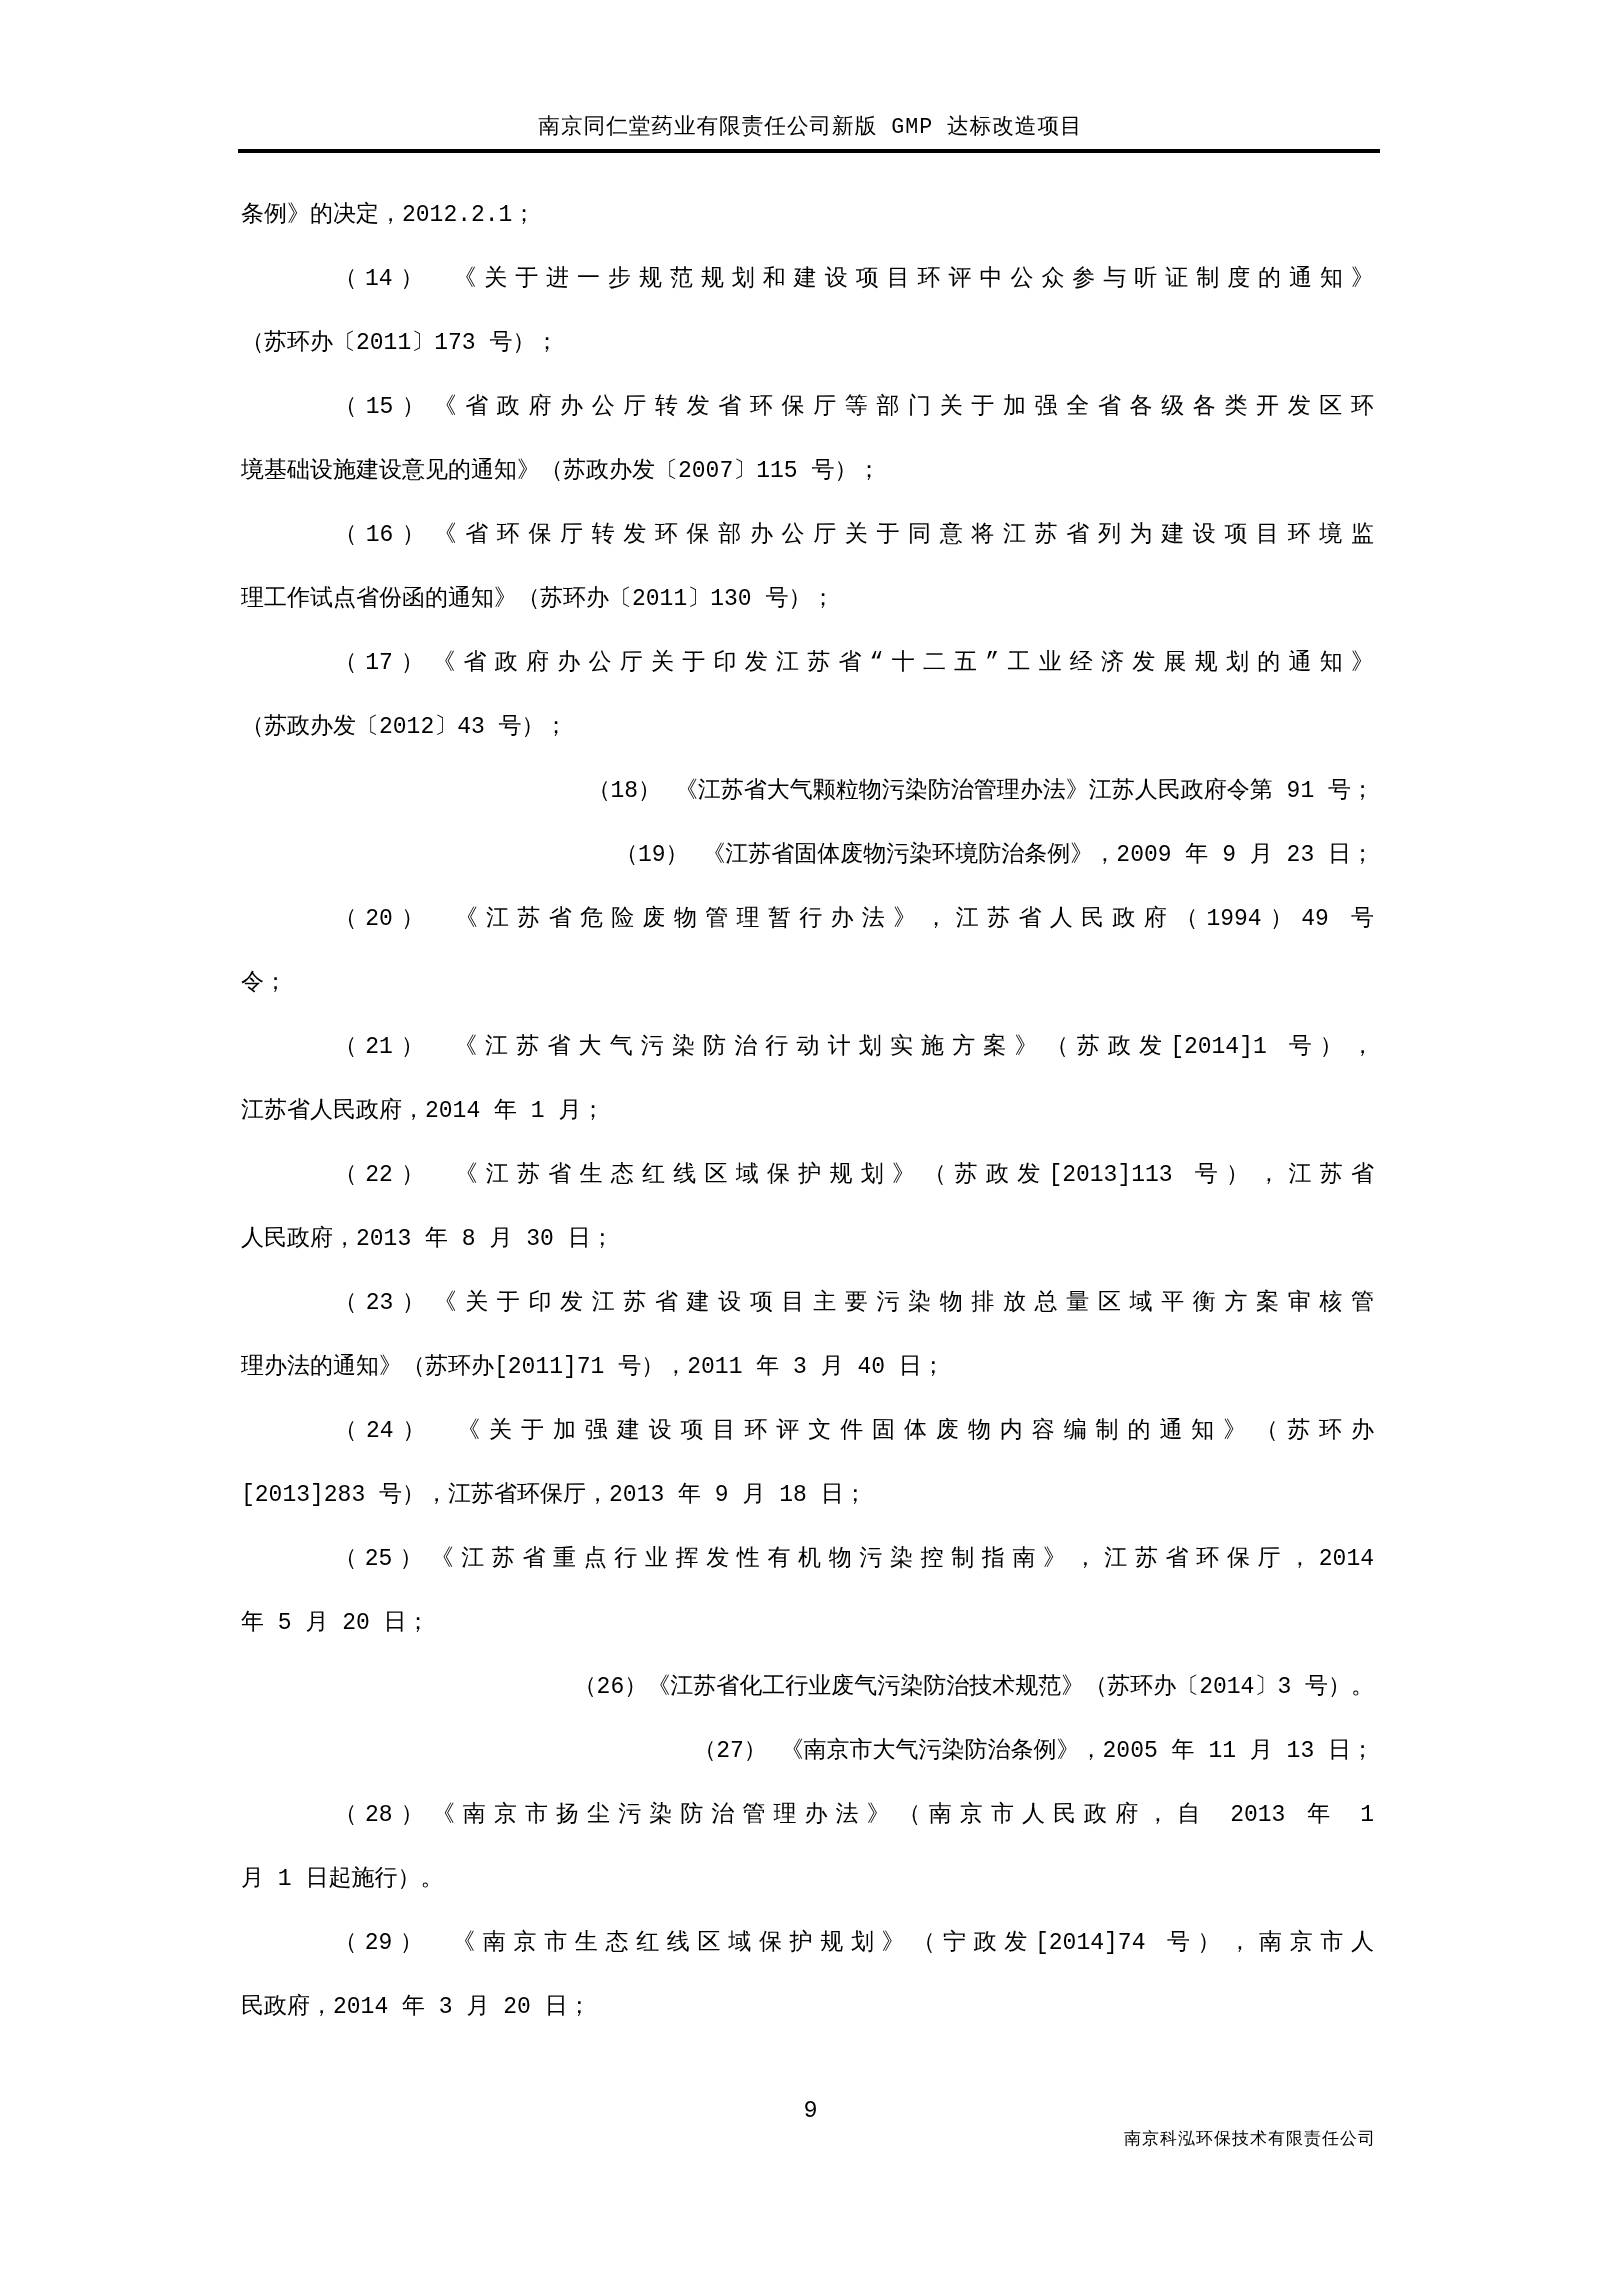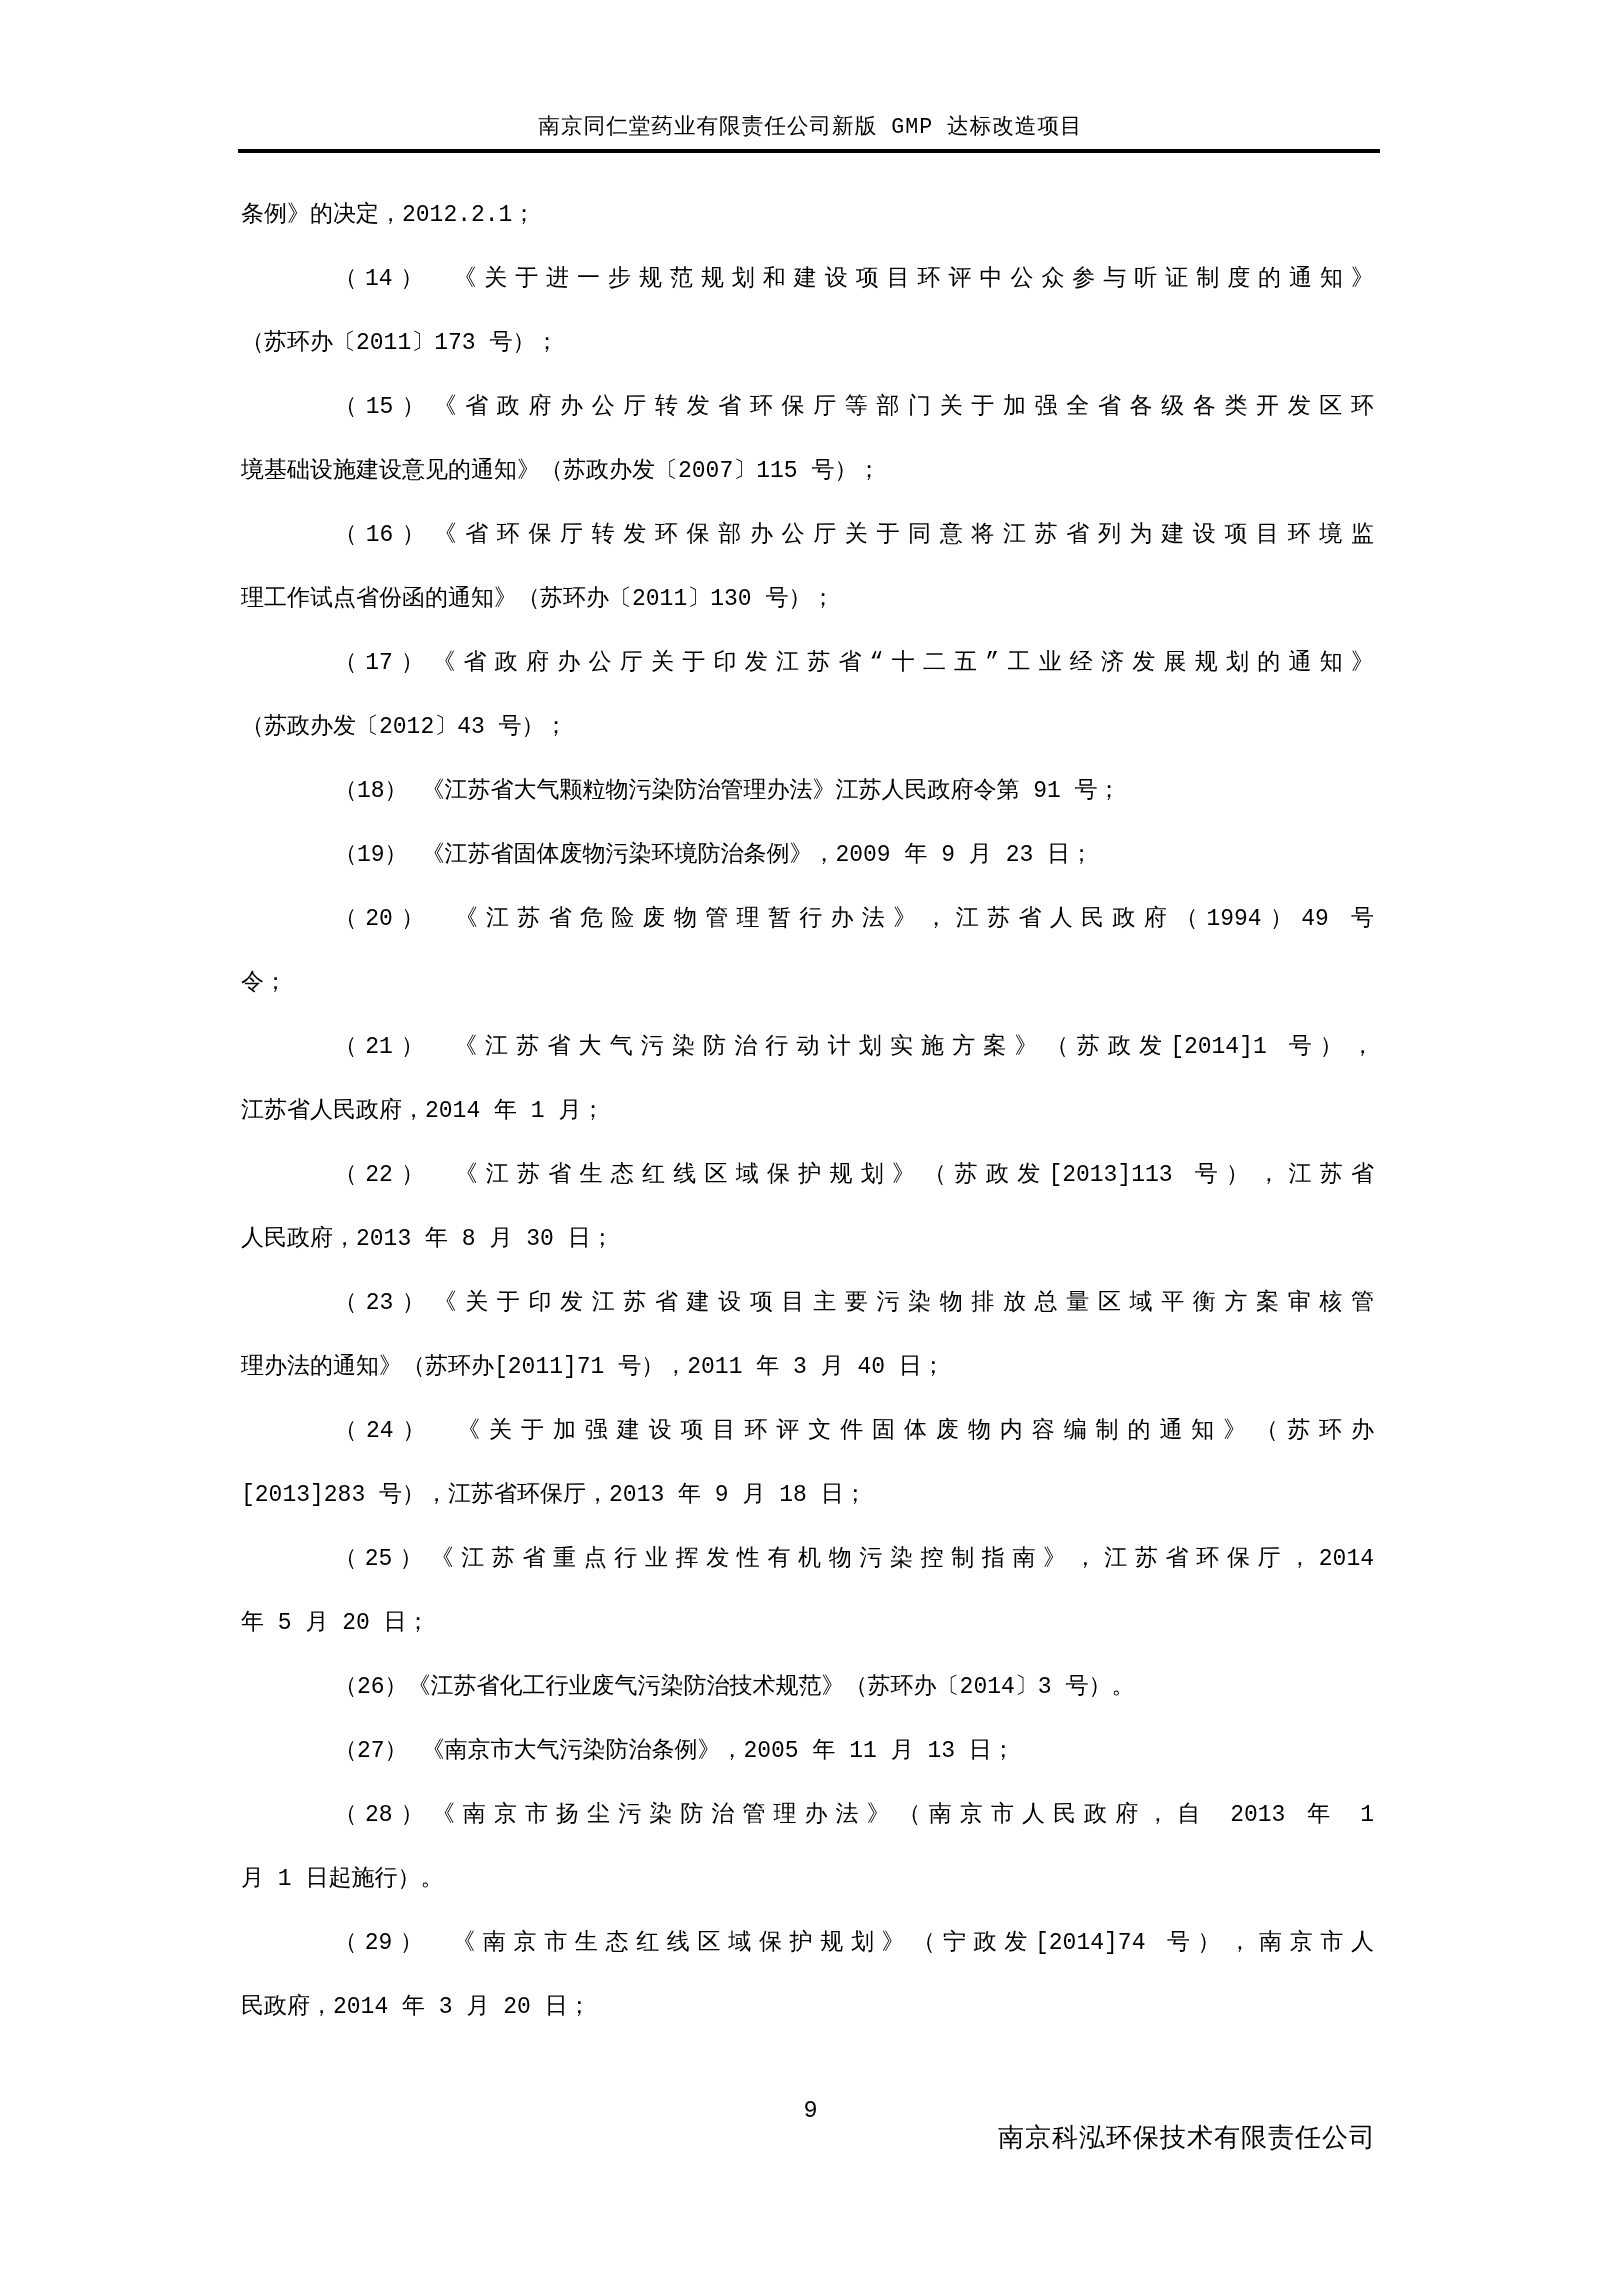--- a/index.html
+++ b/index.html
@@ -40,41 +40,41 @@
     top: 183px;
     left: 241px;
     width: 1133px;
   }
   .line {
     height: 64px;
     line-height: 64px;
     font-size: 23px;
     text-align: left;
   }
-  .ind { text-indent: 93px; }
+  .ind { text-indent: 93px; text-align: right; }
   .jst {
     text-align: justify;
     text-align-last: justify;
   }
   .footer-page {
     position: absolute;
     top: 2098px;
     left: 0;
     width: 100%;
     text-align: center;
     font-size: 23.5px;
     line-height: 25.5px;
   }
   .footer-company {
     position: absolute;
     top: 2127px;
     left: 241px;
     width: 1135px;
     text-align: right;
-    font-size: 26px;
+    font-size: 17px;
     line-height: 25.5px;
     letter-spacing: 1px;
   }
 </style>
 </head>
 <body>
 
 <div class="page">
 
   <div class="header-title">南京同仁堂药业有限责任公司新版 GMP 达标改造项目</div>

